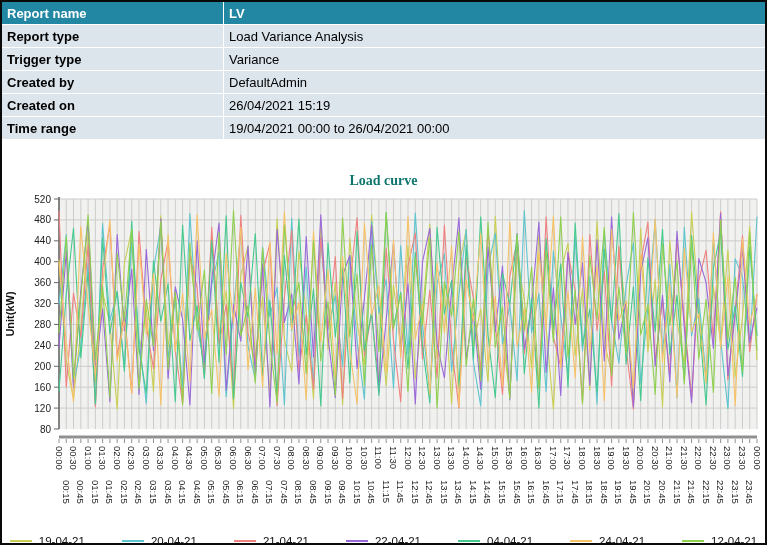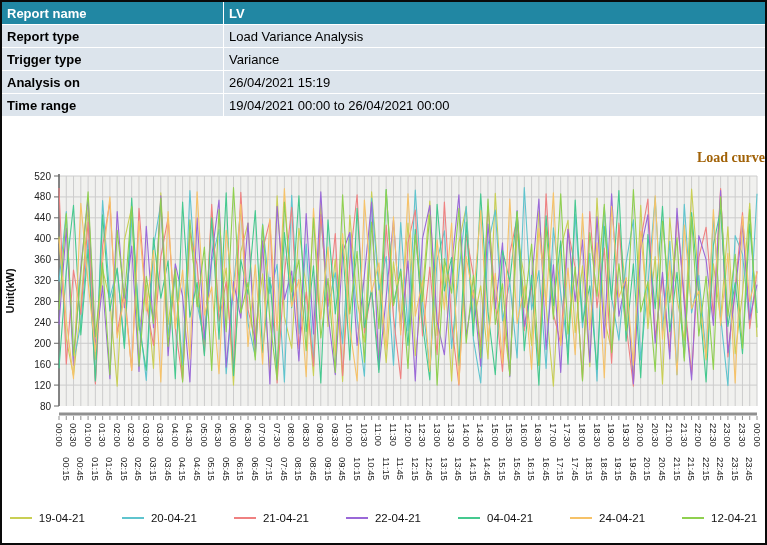--- a/index.html
+++ b/index.html
@@ -13,22 +13,22 @@
   table.report-meta{border-collapse:collapse;width:100%;table-layout:fixed;}
   table.report-meta td{
     height:22px;padding:0 16px 0 5px;font-size:13px;color:#000;
     background:#dce4ec;border-bottom:1px solid #ffffff;
     white-space:nowrap;overflow:hidden;vertical-align:middle;
   }
   table.report-meta td.lbl{width:200px;font-weight:bold;border-right:1px solid #ffffff;}
   table.report-meta tr.hdr td{background:#2187a3;color:#ffffff;font-weight:bold;}
   
   .chart-title{
-    margin-top:33px;text-align:right;
-    font-family:"Liberation Serif", serif;font-weight:bold;font-size:14px;color:#a16207;
+    margin-top:33px;text-align:center;
+    font-family:"Liberation Serif", serif;font-weight:bold;font-size:14px;color:#0f766e;
   }
   .chart-wrap{position:relative;margin-top:4px;}
   svg text{font-family:"Liberation Sans", sans-serif;}
   .xaxis-title{
     text-align:center;font-weight:bold;font-size:11.5px;color:#111;margin-top:-2px;
   }
   .legend{
     display:flex;justify-content:center;align-items:flex-start;gap:37px;margin-top:22px;
   }
   .legend-item{display:flex;align-items:center;gap:7px;}
@@ -48,21 +48,25 @@
       </tr>
       <tr>
         <td class="lbl">Report type</td>
         <td>Load Variance Analysis</td>
       </tr>
       <tr>
         <td class="lbl">Trigger type</td>
         <td>Variance</td>
       </tr>
       <tr>
-        <td class="lbl">Analysis on</td>
+        <td class="lbl">Created by</td>
+        <td>DefaultAdmin</td>
+      </tr>
+      <tr>
+        <td class="lbl">Created on</td>
         <td>26/04/2021 15:19</td>
       </tr>
       <tr>
         <td class="lbl">Time range</td>
         <td>19/04/2021 00:00 to 26/04/2021 00:00</td>
       </tr>
     </tbody>
   </table>
 
   <div class="chart-title">Load curve</div>

